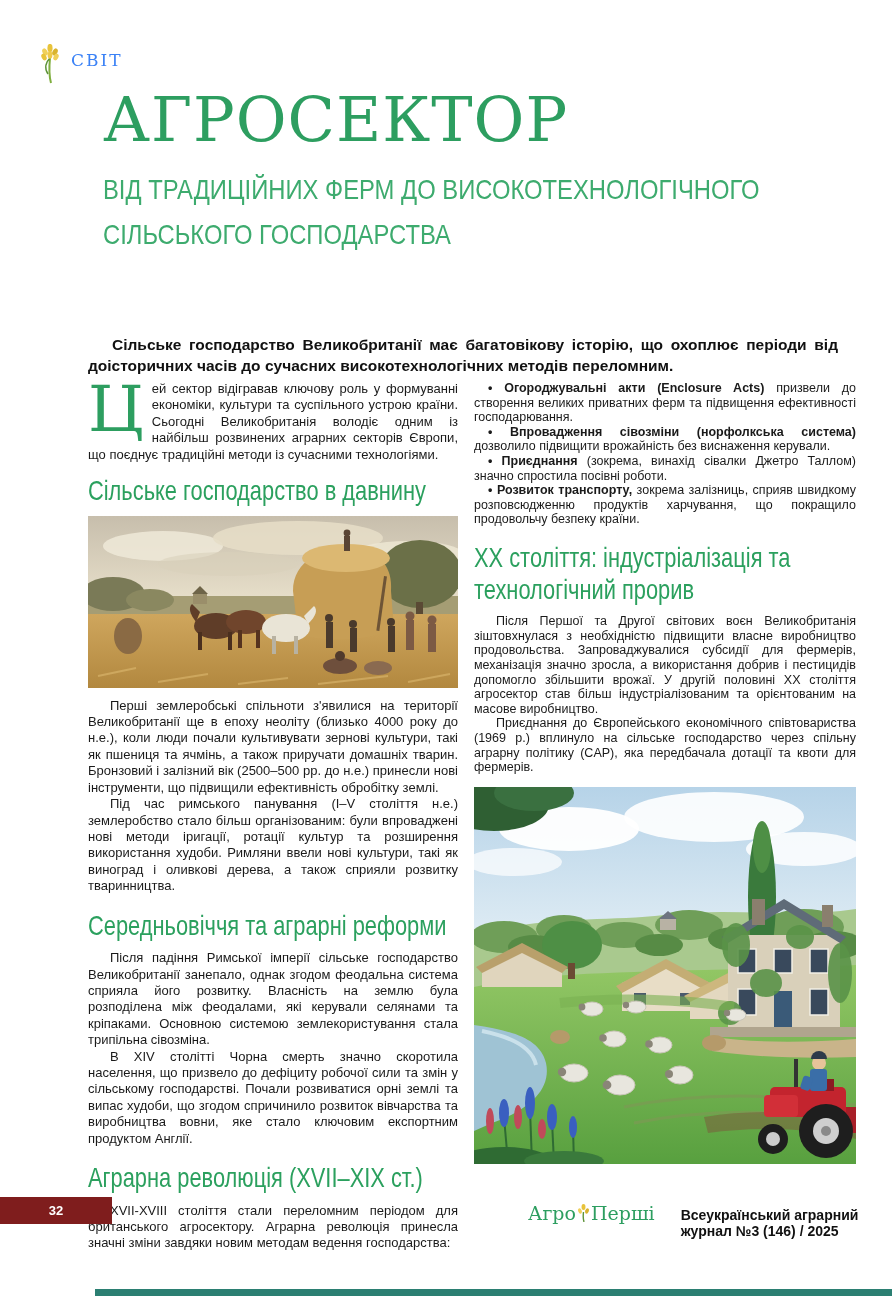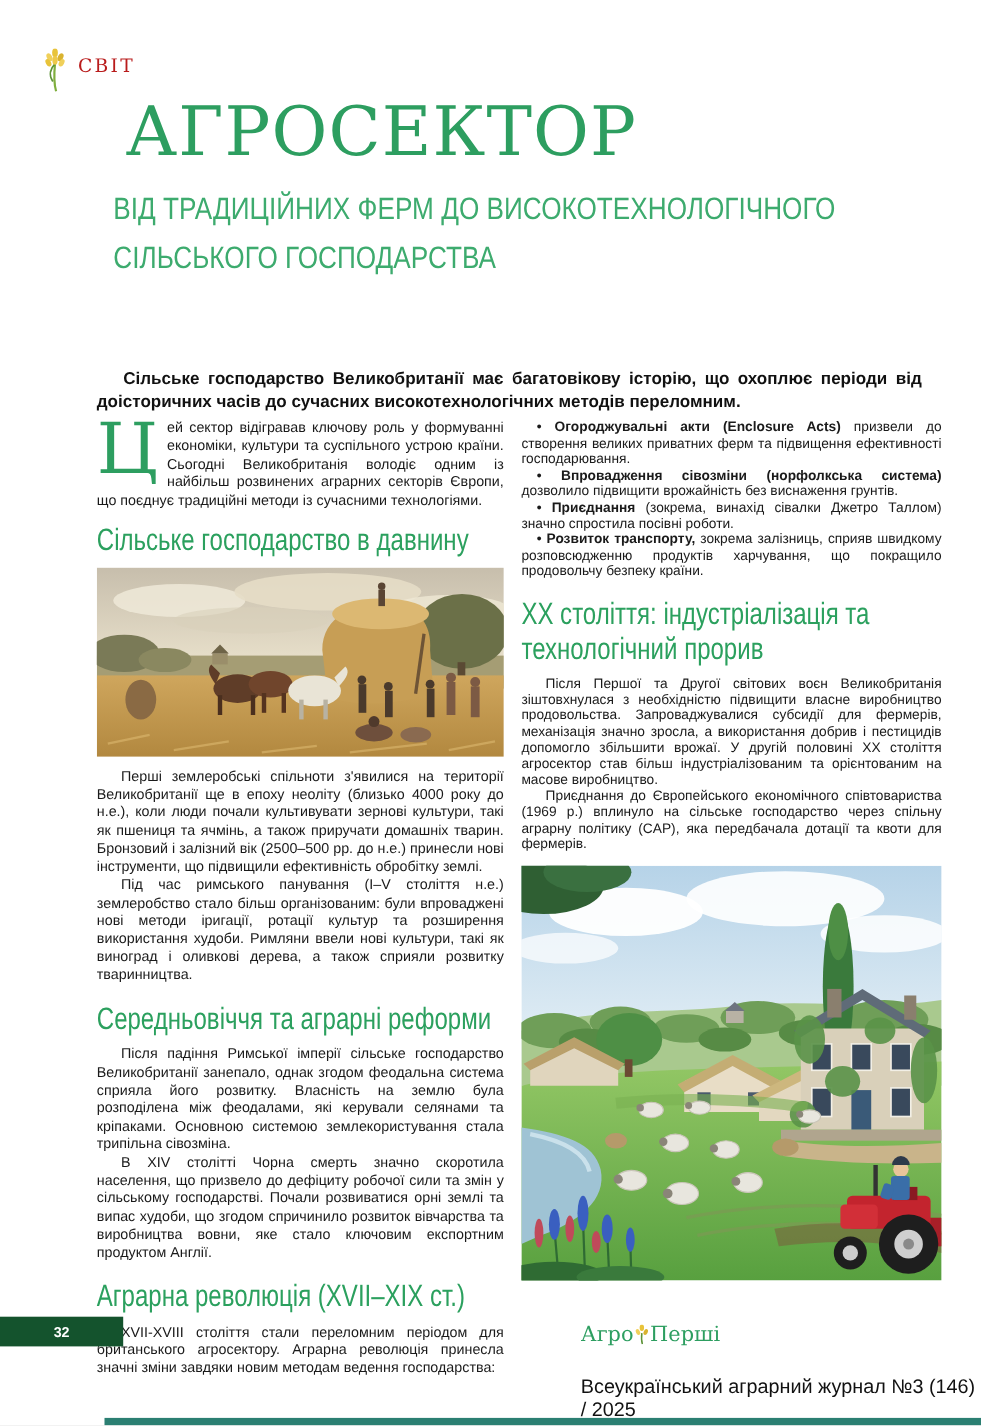--- a/index.html
+++ b/index.html
@@ -6,27 +6,27 @@
   html,body { background:#e9e9e9; }
   .page {
     position:relative; width:892px; height:1296px; background:#ffffff;
     margin:0 auto; overflow:hidden;
     font-family:"Liberation Sans", sans-serif; color:#1a1a1a;
   }
   
   .masthead { position:absolute; top:44px; left:38px; display:flex; align-items:flex-start; gap:9px; }
   .section-label {
     font-family:"DejaVu Serif", serif; font-size:17px; letter-spacing:2px;
-    color:#b91c1c; margin-top:6px;
+    color:#3b82f6; margin-top:6px;
   }
   
   .titleblock { position:absolute; left:103px; top:84px; width:762px; }
   .main-title {
     font-family:"DejaVu Serif", serif; font-weight:400; font-size:62px;
-    line-height:1.15; color:#2d9e60; letter-spacing:1px;margin-left:11px;
+    line-height:1.15; color:#2d9e60; letter-spacing:1px;
   }
   .subtitle {
     margin-top:12px; font-size:28px; line-height:45px; color:#3dab6e;
     transform:scaleX(.85); transform-origin:0 0; width:117%;
   }
   
   .lead {
     position:absolute; left:88px; top:334px; width:750px;
     font-weight:bold; font-size:15.5px; line-height:21px;
     text-align:justify; text-indent:24px; color:#111;
@@ -46,32 +46,32 @@
   .intro { text-align:justify; }
   .dropcap {
     float:left; font-family:"DejaVu Serif", serif; font-size:64px; line-height:50px;
     color:#2d9e60; padding:3px 8px 0 0;
   }
   figure { margin:7px 0 10px; line-height:0; }
   figure svg { display:block; }
   
   .page-badge {
     position:absolute; left:0; top:1197px; width:112px; height:27px;
-    background:#14532d; color:#ffffff; font-weight:bold; font-size:13px;
+    background:#7f1d1d; color:#ffffff; font-weight:bold; font-size:13px;
     display:flex; align-items:center; justify-content:center;
   }
   .footer-right {
-    position:absolute; left:528px; top:1202px; display:flex; align-items:baseline; gap:26px;flex-direction:column;
+    position:absolute; left:528px; top:1202px; display:flex; align-items:baseline; gap:26px;
   }
   .magazine-logo {
     font-family:"DejaVu Serif", serif; font-size:19px; color:#2d9e60;
     display:flex; align-items:baseline;
   }
   .magazine-logo svg { align-self:center; margin:0 1px; }
-  .journal-info { font-size:18px; font-weight:normal; color:#111; }
+  .journal-info { font-size:14px; font-weight:bold; color:#111; }
   .bottom-bar { position:absolute; left:95px; right:0; bottom:0; height:7px; background:#2b7f72; }
 </style>
 </head>
 <body>
 
 <div class="page">
 
   <div class="masthead">
     <span>
       <svg width="24" height="40" viewBox="0 0 24 40">
@@ -182,21 +182,21 @@
       <div class="h-green">Середньовіччя та аграрні реформи</div>
       <p class="body">Після падіння Римської імперії сільське господарство Великобританії занепало, однак згодом феодальна система сприяла його розвитку. Власність на землю була розподілена між феодалами, які керували селянами та кріпаками. Основною системою землекористування стала трипільна сівозміна.</p>
       <p class="body">В XIV столітті Чорна смерть значно скоротила населення, що призвело до дефіциту робочої сили та змін у сільському господарстві. Почали розвиватися орні землі та випас худоби, що згодом спричинило розвиток вівчарства та виробництва вовни, яке стало ключовим експортним продуктом Англії.</p>
 
       <div class="h-green">Аграрна революція (XVII–XIX ст.)</div>
       <p class="body">XVII-XVIII століття стали переломним періодом для британського агросектору. Аграрна революція принесла значні зміни завдяки новим методам ведення господарства:</p>
     </div>
 
     <div class="col-right">
       <p class="bullet"><b>• Огороджувальні акти (Enclosure Acts)</b><span> призвели до створення великих приватних ферм та підвищення ефективності господарювання.</span></p>
-      <p class="bullet"><b>• Впровадження сівозміни (норфолкська система)</b><span> дозволило підвищити врожайність без виснаження грунтів.</span></p>
+      <p class="bullet"><b>• Впровадження сівозміни (норфолкська система)</b><span> дозволило підвищити врожайність без виснаження керували.</span></p>
       <p class="bullet"><b>• Приєднання</b><span> (зокрема, винахід сівалки Джетро Таллом) значно спростила посівні роботи.</span></p>
       <p class="bullet"><b>• Розвиток транспорту,</b><span> зокрема залізниць, сприяв швидкому розповсюдженню продуктів харчування, що покращило продовольчу безпеку країни.</span></p>
 
       <div class="h-green">
         <div>ХХ століття: індустріалізація та</div>
         <div>технологічний прорив</div>
       </div>
 
       <p class="body">Після Першої та Другої світових воєн Великобританія зіштовхнулася з необхідністю підвищити власне виробництво продовольства. Запроваджувалися субсидії для фермерів, механізація значно зросла, а використання добрив і пестицидів допомогло збільшити врожаї. У другій половині ХХ століття агросектор став більш індустріалізованим та орієнтованим на масове виробництво.</p>
       <p class="body">Приєднання до Європейського економічного співтовариства (1969 р.) вплинуло на сільське господарство через спільну аграрну політику (CAP), яка передбачала дотації та квоти для фермерів.</p>

